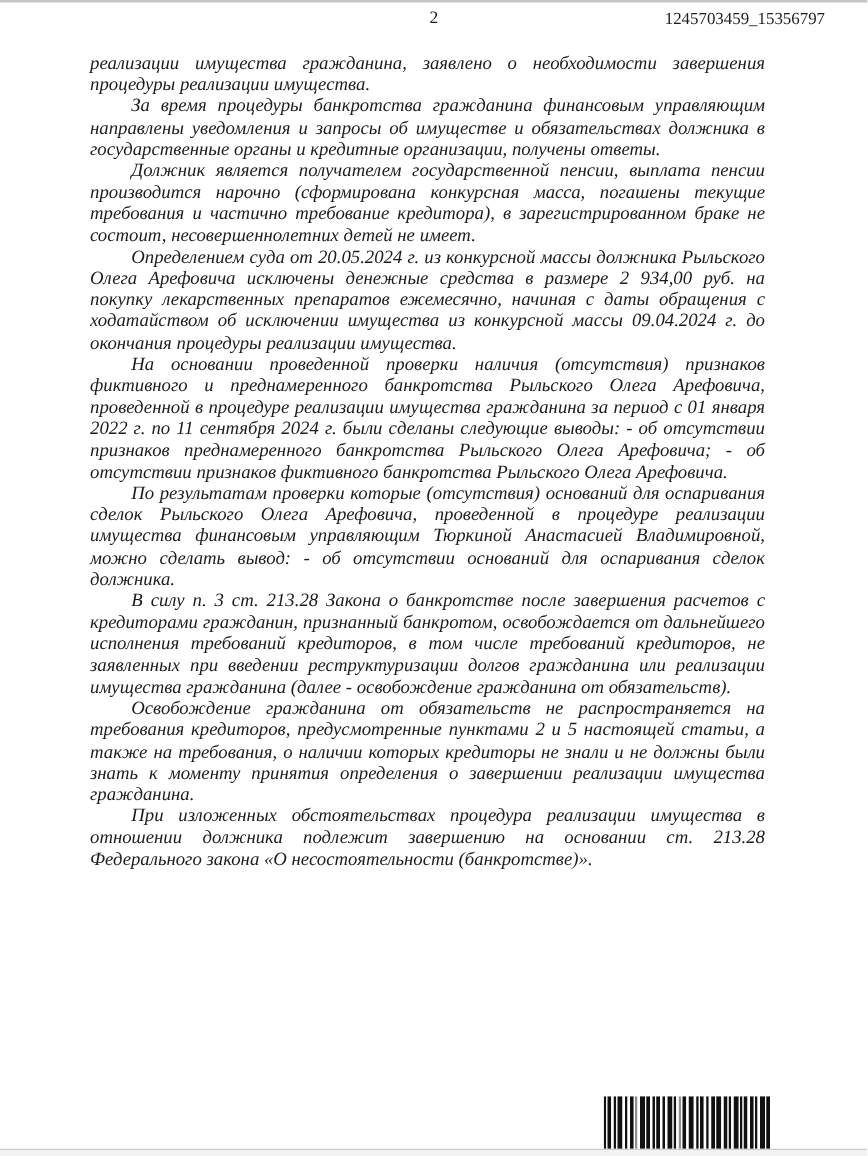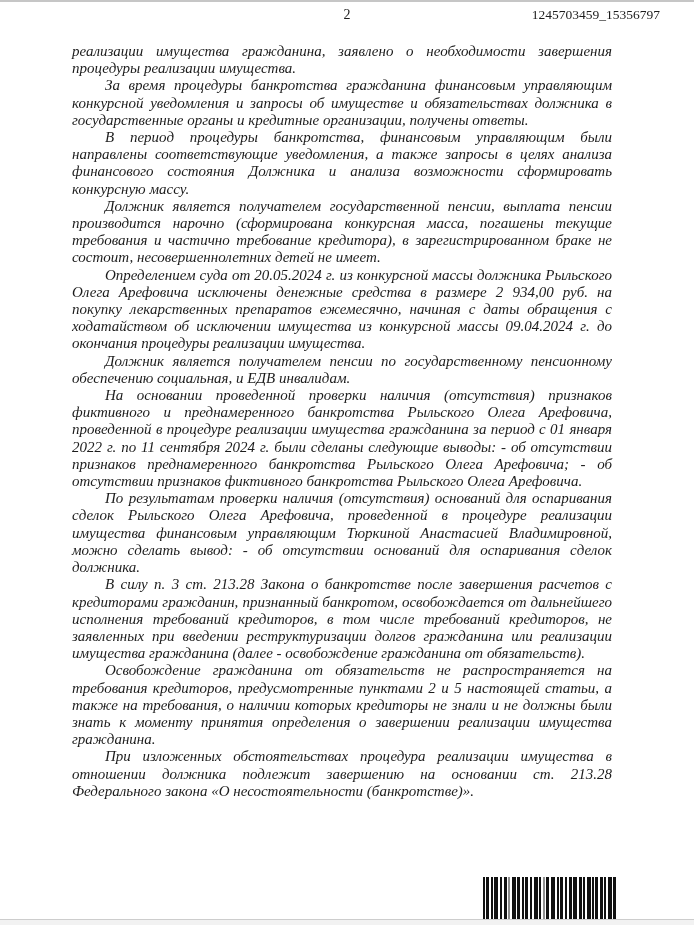--- a/index.html
+++ b/index.html
@@ -81,27 +81,25 @@
 
 <div class="page">
   <div class="page-top-edge"></div>
 
   <div class="page-number">2</div>
 
   <div class="doc-id">1245703459_15356797</div>
 
   <div class="document-body">
       <p class="para">реализации имущества гражданина, заявлено о необходимости завершения процедуры реализации имущества.</p>
-      <p class="para indent">За время процедуры банкротства гражданина финансовым управляющим конкурсной уведомления и запросы об имуществе и обязательствах должника в государственные органы и кредитные организации, получены ответы.</p>
-      <p class="para indent">В период процедуры банкротства, финансовым управляющим были направлены соответствующие уведомления, а также запросы в целях анализа финансового состояния Должника и анализа возможности сформировать конкурсную массу.</p>
+      <p class="para indent">За время процедуры банкротства гражданина финансовым управляющим направлены уведомления и запросы об имуществе и обязательствах должника в государственные органы и кредитные организации, получены ответы.</p>
       <p class="para indent">Должник является получателем государственной пенсии, выплата пенсии производится нарочно (сформирована конкурсная масса, погашены текущие требования и частично требование кредитора), в зарегистрированном браке не состоит, несовершеннолетних детей не имеет.</p>
       <p class="para indent">Определением суда от 20.05.2024 г. из конкурсной массы должника Рыльского Олега Арефовича исключены денежные средства в размере 2 934,00 руб. на покупку лекарственных препаратов ежемесячно, начиная с даты обращения с ходатайством об исключении имущества из конкурсной массы 09.04.2024 г. до окончания процедуры реализации имущества.</p>
-      <p class="para indent">Должник является получателем пенсии по государственному пенсионному обеспечению социальная, и ЕДВ инвалидам.</p>
       <p class="para indent">На основании проведенной проверки наличия (отсутствия) признаков фиктивного и преднамеренного банкротства Рыльского Олега Арефовича, проведенной в процедуре реализации имущества гражданина за период с 01 января 2022 г. по 11 сентября 2024 г. были сделаны следующие выводы: - об отсутствии признаков преднамеренного банкротства Рыльского Олега Арефовича; - об отсутствии признаков фиктивного банкротства Рыльского Олега Арефовича.</p>
-      <p class="para indent">По результатам проверки наличия (отсутствия) оснований для оспаривания сделок Рыльского Олега Арефовича, проведенной в процедуре реализации имущества финансовым управляющим Тюркиной Анастасией Владимировной, можно сделать вывод: - об отсутствии оснований для оспаривания сделок должника.</p>
+      <p class="para indent">По результатам проверки которые (отсутствия) оснований для оспаривания сделок Рыльского Олега Арефовича, проведенной в процедуре реализации имущества финансовым управляющим Тюркиной Анастасией Владимировной, можно сделать вывод: - об отсутствии оснований для оспаривания сделок должника.</p>
       <p class="para indent">В силу п. 3 ст. 213.28 Закона о банкротстве после завершения расчетов с кредиторами гражданин, признанный банкротом, освобождается от дальнейшего исполнения требований кредиторов, в том числе требований кредиторов, не заявленных при введении реструктуризации долгов гражданина или реализации имущества гражданина (далее - освобождение гражданина от обязательств).</p>
       <p class="para indent">Освобождение гражданина от обязательств не распространяется на требования кредиторов, предусмотренные пунктами 2 и 5 настоящей статьи, а также на требования, о наличии которых кредиторы не знали и не должны были знать к моменту принятия определения о завершении реализации имущества гражданина.</p>
       <p class="para indent">При изложенных обстоятельствах процедура реализации имущества в отношении должника подлежит завершению на основании ст. 213.28  Федерального закона «О несостоятельности (банкротстве)».</p>
     </div>
 
   <div class="barcode">
       <div style="width: 2px; background: rgb(17, 17, 17);"></div>
       <div style="width: 1px; background: rgb(255, 255, 255);"></div>
       <div style="width: 3px; background: rgb(17, 17, 17);"></div>
       <div style="width: 2px; background: rgb(255, 255, 255);"></div>

